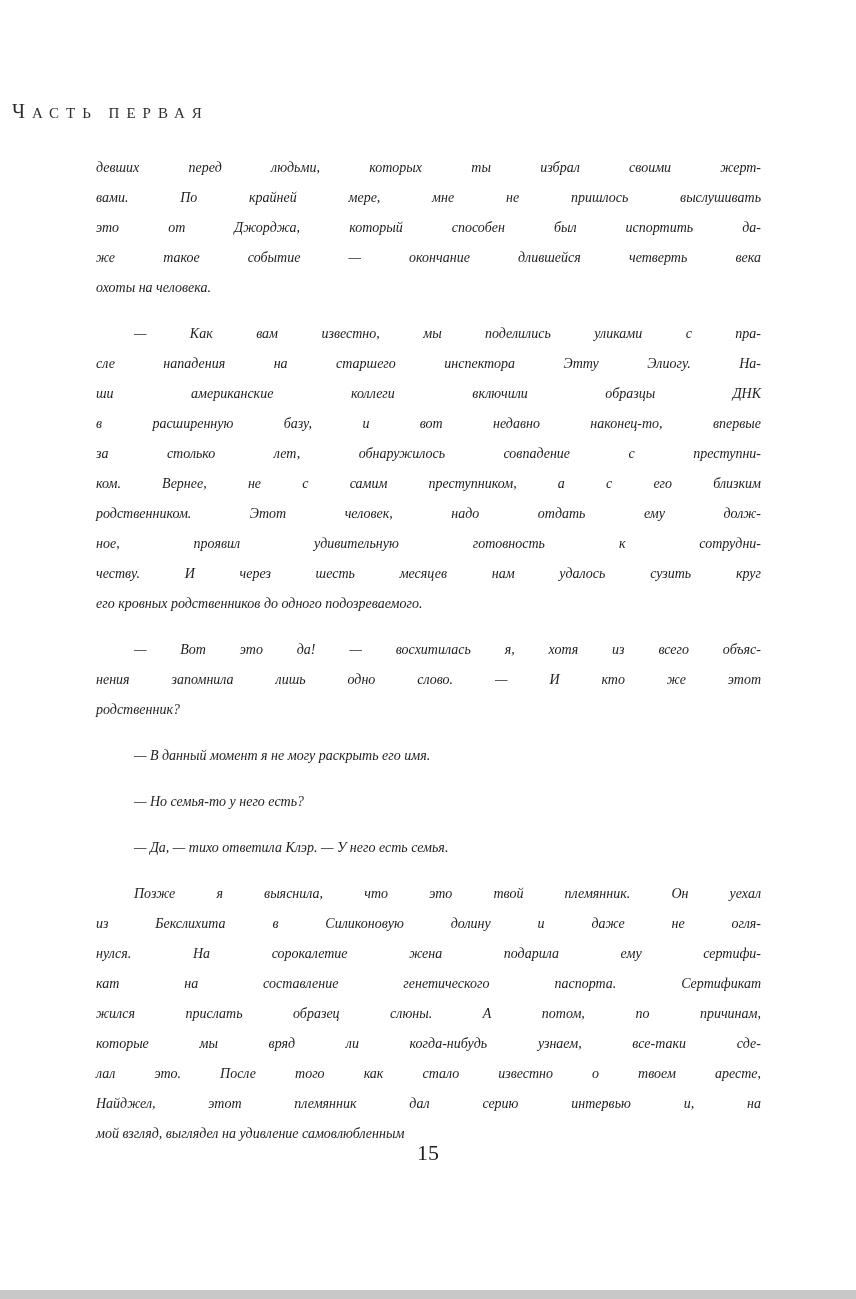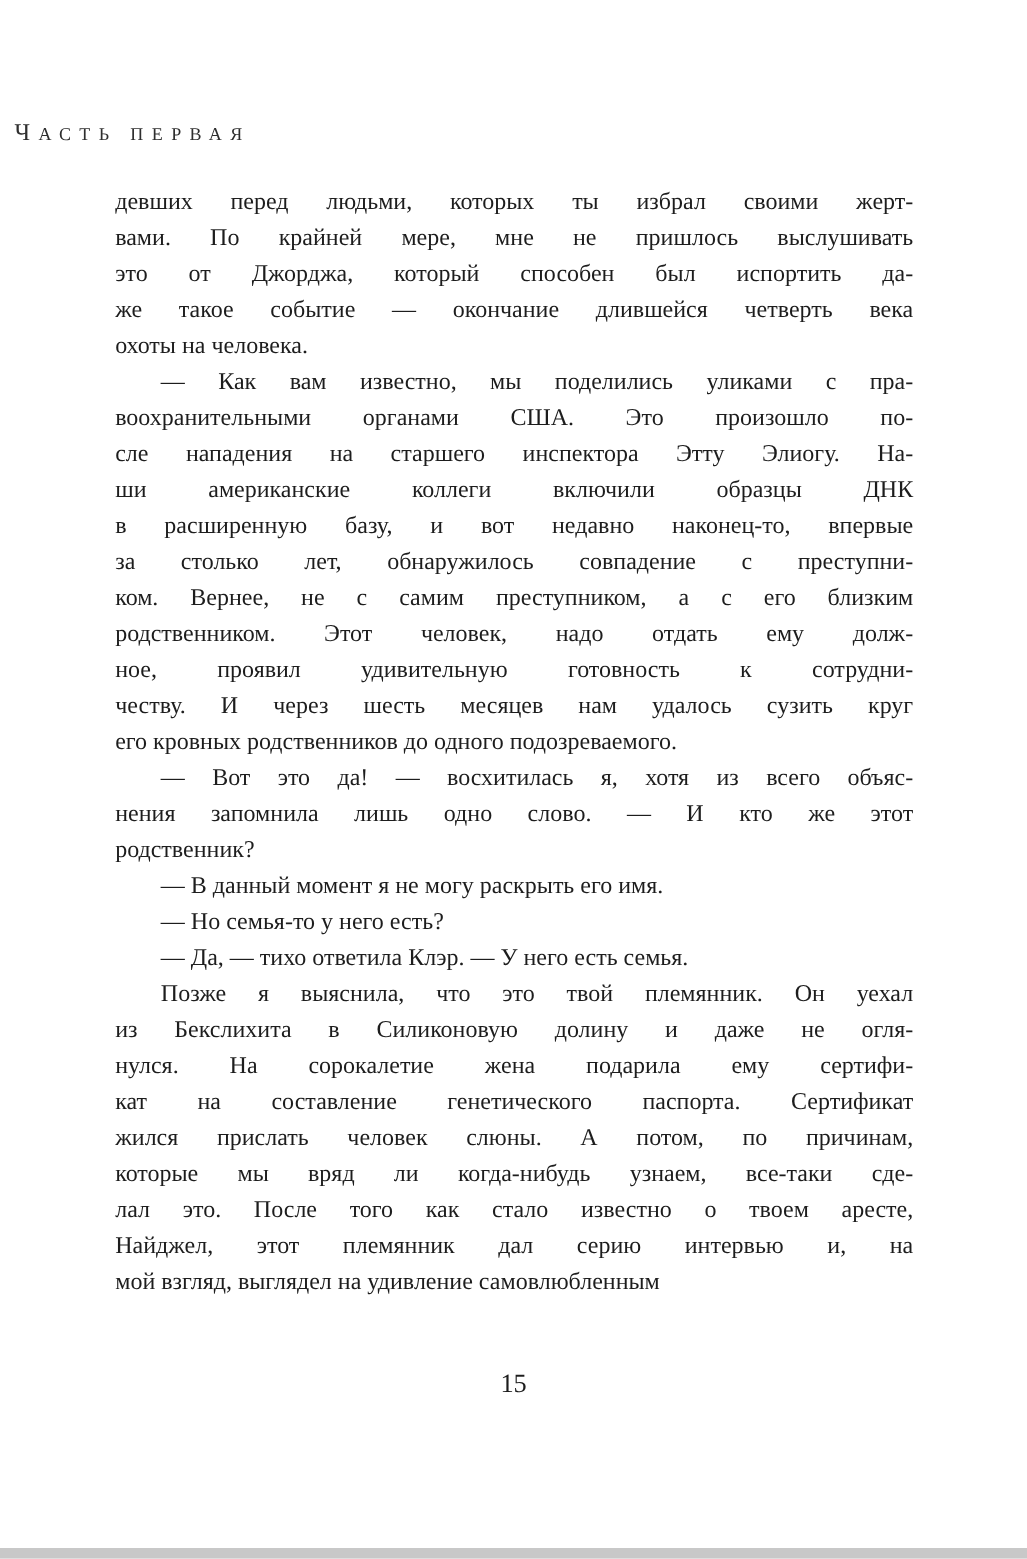--- a/index.html
+++ b/index.html
@@ -37,31 +37,33 @@
   .text-block {
     position: absolute;
     top: 153px;
     left: 96px;
     width: 665px;
   }
   .para {
     margin: 0;
   }
   .line {
-    font-size: 20px;
+    font-size: 14px;
     line-height: 30px;
     height: 30px;
     text-align: justify;
     color: #1d1d1d;
+    font-style: italic;
   }
   .line.just {
     text-align-last: justify;
   }
   .line.indent {
     text-indent: 38px;
+    margin-top: 16px;
   }
   .page-number {
     position: absolute;
     top: 1140px;
     left: 0;
     width: 100%;
     text-align: center;
     font-size: 22px;
     color: #1d1d1d;
   }
@@ -84,21 +86,20 @@
   <div class="text-block">
       <div class="para">
         <div class="line just">девших перед людьми, которых ты избрал своими жерт-</div>
         <div class="line just">вами. По крайней мере, мне не пришлось выслушивать</div>
         <div class="line just">это от Джорджа, который способен был испортить да-</div>
         <div class="line just">же такое событие — окончание длившейся четверть века</div>
         <div class="line">охоты на человека.</div>
       </div>
       <div class="para">
         <div class="line just indent">— Как вам известно, мы поделились уликами с пра-</div>
-        <div class="line just">воохранительными органами США. Это произошло по-</div>
         <div class="line just">сле нападения на старшего инспектора Этту Элиогу. На-</div>
         <div class="line just">ши американские коллеги включили образцы ДНК</div>
         <div class="line just">в расширенную базу, и вот недавно наконец-то, впервые</div>
         <div class="line just">за столько лет, обнаружилось совпадение с преступни-</div>
         <div class="line just">ком. Вернее, не с самим преступником, а с его близким</div>
         <div class="line just">родственником. Этот человек, надо отдать ему долж-</div>
         <div class="line just">ное, проявил удивительную готовность к сотрудни-</div>
         <div class="line just">честву. И через шесть месяцев нам удалось сузить круг</div>
         <div class="line">его кровных родственников до одного подозреваемого.</div>
       </div>
@@ -114,21 +115,21 @@
         <div class="line indent">— Но семья-то у него есть?</div>
       </div>
       <div class="para">
         <div class="line indent">— Да, — тихо ответила Клэр. — У него есть семья.</div>
       </div>
       <div class="para">
         <div class="line just indent">Позже я выяснила, что это твой племянник. Он уехал</div>
         <div class="line just">из Бекслихита в Силиконовую долину и даже не огля-</div>
         <div class="line just">нулся. На сорокалетие жена подарила ему сертифи-</div>
         <div class="line just">кат на составление генетического паспорта. Сертификат</div>
-        <div class="line just">жился прислать человек слюны. А потом, по причинам,</div>
+        <div class="line just">жился прислать образец слюны. А потом, по причинам,</div>
         <div class="line just">которые мы вряд ли когда-нибудь узнаем, все-таки сде-</div>
         <div class="line just">лал это. После того как стало известно о твоем аресте,</div>
         <div class="line just">Найджел, этот племянник дал серию интервью и, на</div>
         <div class="line">мой взгляд, выглядел на удивление самовлюбленным</div>
       </div>
     </div>
 
   <div class="page-number">15</div>
 
   <div class="bottom-edge"></div>

